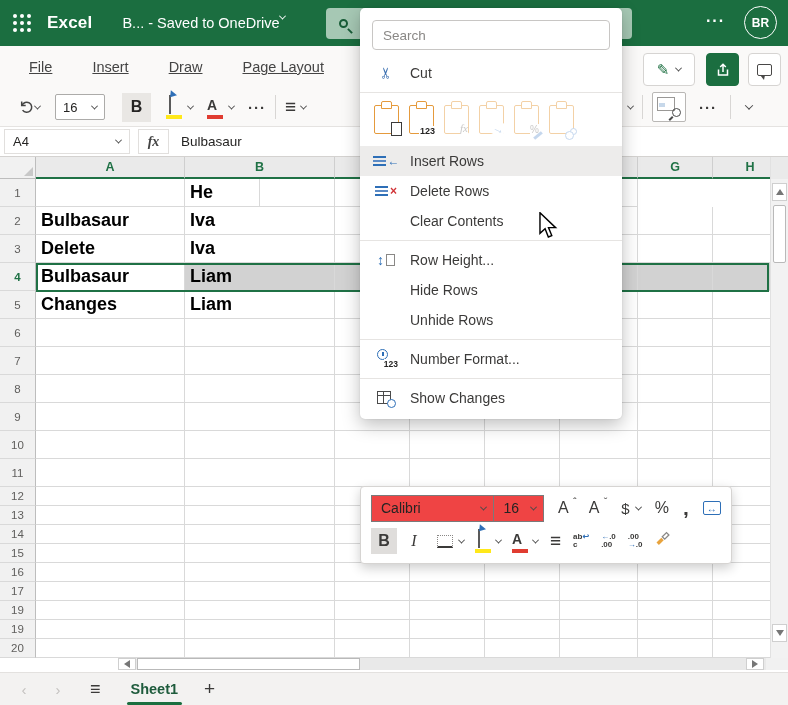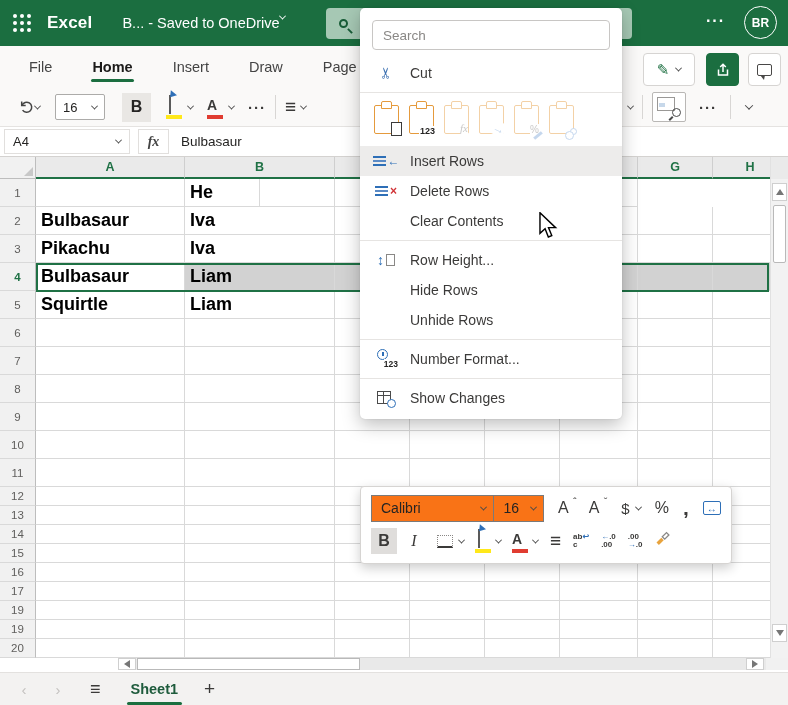--- a/index.html
+++ b/index.html
@@ -19,21 +19,21 @@
   .chv.w { border-color:#fff; }
   .chv.sm { width:5px; height:5px; }
   .search-pill { position:absolute; left:326px; top:8px; width:306px; height:31px; background:#A6C8B4; border-radius:4px; display:flex; align-items:center; padding-left:13px; }
   .mag { width:9px; height:9px; border:2px solid #185C37; border-radius:50%; position:relative; display:inline-block; }
   .mag::after { content:""; position:absolute; width:2px; height:6px; background:#185C37; left:8px; top:7px; transform:rotate(-45deg); }
   .top-more { position:absolute; right:63px; top:12px; font-size:16px; letter-spacing:1px; font-weight:700; cursor:pointer; }
   .avatar { position:absolute; right:11px; top:6px; width:33px; height:33px; border:1.6px solid #fff; border-radius:50%; display:flex; align-items:center; justify-content:center; font-size:12px; font-weight:700; cursor:pointer; }
   
   .tabsrow { position:absolute; top:46px; left:0; right:0; height:42px; background:#FAF9F8; }
   .tabs { display:flex; align-items:center; height:100%; padding-left:16px; }
-  .tab { font-size:14.5px; color:#444; padding:10px 13px; position:relative; cursor:pointer; margin-right:14px; }
+  .tab { font-size:14.5px; color:#444; padding:10px 13px; position:relative; cursor:pointer; margin-right:14px;text-decoration:underline; }
   .tab.active { color:#1b1a19; font-weight:700; }
   .tab.active::after { content:""; position:absolute; left:12px; right:12px; bottom:3px; height:3px; background:#1B6E40; border-radius:2px; }
   .tr-btn { position:absolute; top:7px; height:33px; background:#fff; border:1px solid #D6D4D2; border-radius:4px; display:flex; align-items:center; justify-content:center; gap:7px; cursor:pointer; }
   .btn-edit { left:643px; width:52px; }
   .btn-share { left:706px; width:33px; background:#1B6E40; border-color:#1B6E40; }
   .btn-comment { left:748px; width:33px; }
   .pencil { color:#1B6E40; font-size:15px; }
   .comment-ic { width:15px; height:12px; border:1.6px solid #494847; border-radius:2px; position:relative; }
   .comment-ic::after { content:""; position:absolute; left:2px; bottom:-5px; border-left:4px solid transparent; border-right:1px solid transparent; border-top:5px solid #494847; }
   
@@ -124,21 +124,21 @@
   .nf-ic { position:relative; width:20px; height:20px; }
   .nf-ic .clk { position:absolute; left:1px; top:0; width:11px; height:11px; border:1.5px solid #2E6FB7; border-radius:50%; }
   .nf-ic .clk::after { content:""; position:absolute; left:4px; top:1.5px; width:1.5px; height:4px; background:#2E6FB7; }
   .nf-ic .n { position:absolute; right:-2px; bottom:0; font-size:8.5px; font-weight:700; color:#252423; background:#fff; }
   .sc-ic { position:relative; width:18px; height:16px; }
   .sc-ic .tbl { position:absolute; left:0; top:1px; width:14px; height:13px; border:1.5px solid #4A4A4A; background:linear-gradient(#4A4A4A 0 0) 0 3px/100% 1.3px no-repeat, linear-gradient(#4A4A4A 0 0) 5px 0/1.3px 100% no-repeat; }
   .sc-ic .clk2 { position:absolute; right:-1px; bottom:-2px; width:9px; height:9px; border:1.6px solid #2E6FB7; border-radius:50%; background:#fff; }
   
   .mtb { position:absolute; left:360px; top:486px; width:372px; background:#fff; border:1px solid #D6D4D2; border-radius:4px; box-shadow:0 4px 12px rgba(0,0,0,.2); padding:6px 10px 7px; z-index:50; }
   .mrow { display:flex; align-items:center; height:30px; color:#3B3A39; }
-  .msel { border:1px solid #7A7A7A; height:27px; display:flex; align-items:center; justify-content:space-between; padding:0 7px 0 9px; font-size:14px; color:#252423; cursor:pointer; background:#f97316; }
+  .msel { border:1px solid #7A7A7A; height:27px; display:flex; align-items:center; justify-content:space-between; padding:0 7px 0 9px; font-size:14px; color:#252423; cursor:pointer; background:#ef4444; }
   .gA { position:relative; font-size:16px; font-weight:400; color:#3B3A39; padding-right:8px; cursor:pointer; }
   .gA sup { position:absolute; top:-3px; right:0; font-size:11px; color:#3B3A39; }
   .autofit { width:19px; height:14px; border:1.6px solid #2E6FB7; display:flex; align-items:center; justify-content:center; color:#2E6FB7; font-size:10px; border-radius:2px; cursor:pointer; }
   .sq { width:26px; height:26px; display:flex; align-items:center; justify-content:center; font-size:16px; cursor:pointer; }
   .sq.on { background:#DFDDDB; font-weight:700; }
   .borderic { width:16px; height:13px; border:1px dotted #8A8886; border-bottom:2px solid #3B3A39; cursor:pointer; }
   .tinytx { font-size:8px; line-height:8.5px; font-weight:700; color:#3B3A39; text-align:left; cursor:pointer; }
   .tinytx .bl { color:#2E6FB7; }
   
   .cursor { position:absolute; left:538px; top:212px; z-index:99; pointer-events:none; }
@@ -169,21 +169,20 @@
     <div class="search-pill">
       <span class="mag" style="border-color:#185C37;"></span>
     </div>
     <div class="top-more">···</div>
     <div class="avatar">BR</div>
   </header>
 
   <div class="tabsrow">
     <div class="tabs">
       <div class="tab">File</div>
-      <div class="tab active">Home</div>
       <div class="tab">Insert</div>
       <div class="tab">Draw</div>
       <div class="tab">Page Layout</div>
     </div>
     <div class="tr-btn btn-edit">
       <span class="pencil">✎</span>
       <span class="chv sm"></span>
     </div>
     <div class="tr-btn btn-share">
       <svg width="16" height="16" viewBox="0 0 16 16">
@@ -279,21 +278,21 @@
         <div class="gc" style="width: 150px;">Iva</div>
         <div class="gc" style="width: 75px;"></div>
         <div class="gc" style="width: 75px;"></div>
         <div class="gc" style="width: 75px;"></div>
         <div class="gc" style="width: 78px;"></div>
         <div class="gc" style="width: 75px;"></div>
         <div class="gc" style="width: 75px;"></div>
       </div>
       <div class="grow" style="height: 28px;">
         <div class="grh">3</div>
-        <div class="gc" style="width: 149px;">Pikachu</div>
+        <div class="gc" style="width: 149px;">Delete</div>
         <div class="gc" style="width: 150px;">Iva</div>
         <div class="gc" style="width: 75px;"></div>
         <div class="gc" style="width: 75px;"></div>
         <div class="gc" style="width: 75px;"></div>
         <div class="gc" style="width: 78px;"></div>
         <div class="gc" style="width: 75px;"></div>
         <div class="gc" style="width: 75px;"></div>
       </div>
       <div class="grow" style="height: 28px;">
         <div class="grh sel">4</div>
@@ -301,21 +300,21 @@
         <div class="gc selcell" style="width: 150px;">Liam</div>
         <div class="gc selcell" style="width: 75px;"></div>
         <div class="gc selcell" style="width: 75px;"></div>
         <div class="gc selcell" style="width: 75px;"></div>
         <div class="gc selcell" style="width: 78px;"></div>
         <div class="gc selcell" style="width: 75px;"></div>
         <div class="gc selcell" style="width: 75px;"></div>
       </div>
       <div class="grow" style="height: 28px;">
         <div class="grh">5</div>
-        <div class="gc" style="width: 149px;">Squirtle</div>
+        <div class="gc" style="width: 149px;">Changes</div>
         <div class="gc" style="width: 150px;">Liam</div>
         <div class="gc" style="width: 75px;"></div>
         <div class="gc" style="width: 75px;"></div>
         <div class="gc" style="width: 75px;"></div>
         <div class="gc" style="width: 78px;"></div>
         <div class="gc" style="width: 75px;"></div>
         <div class="gc" style="width: 75px;"></div>
       </div>
       <div class="grow" style="height: 28px;">
         <div class="grh">6</div>

